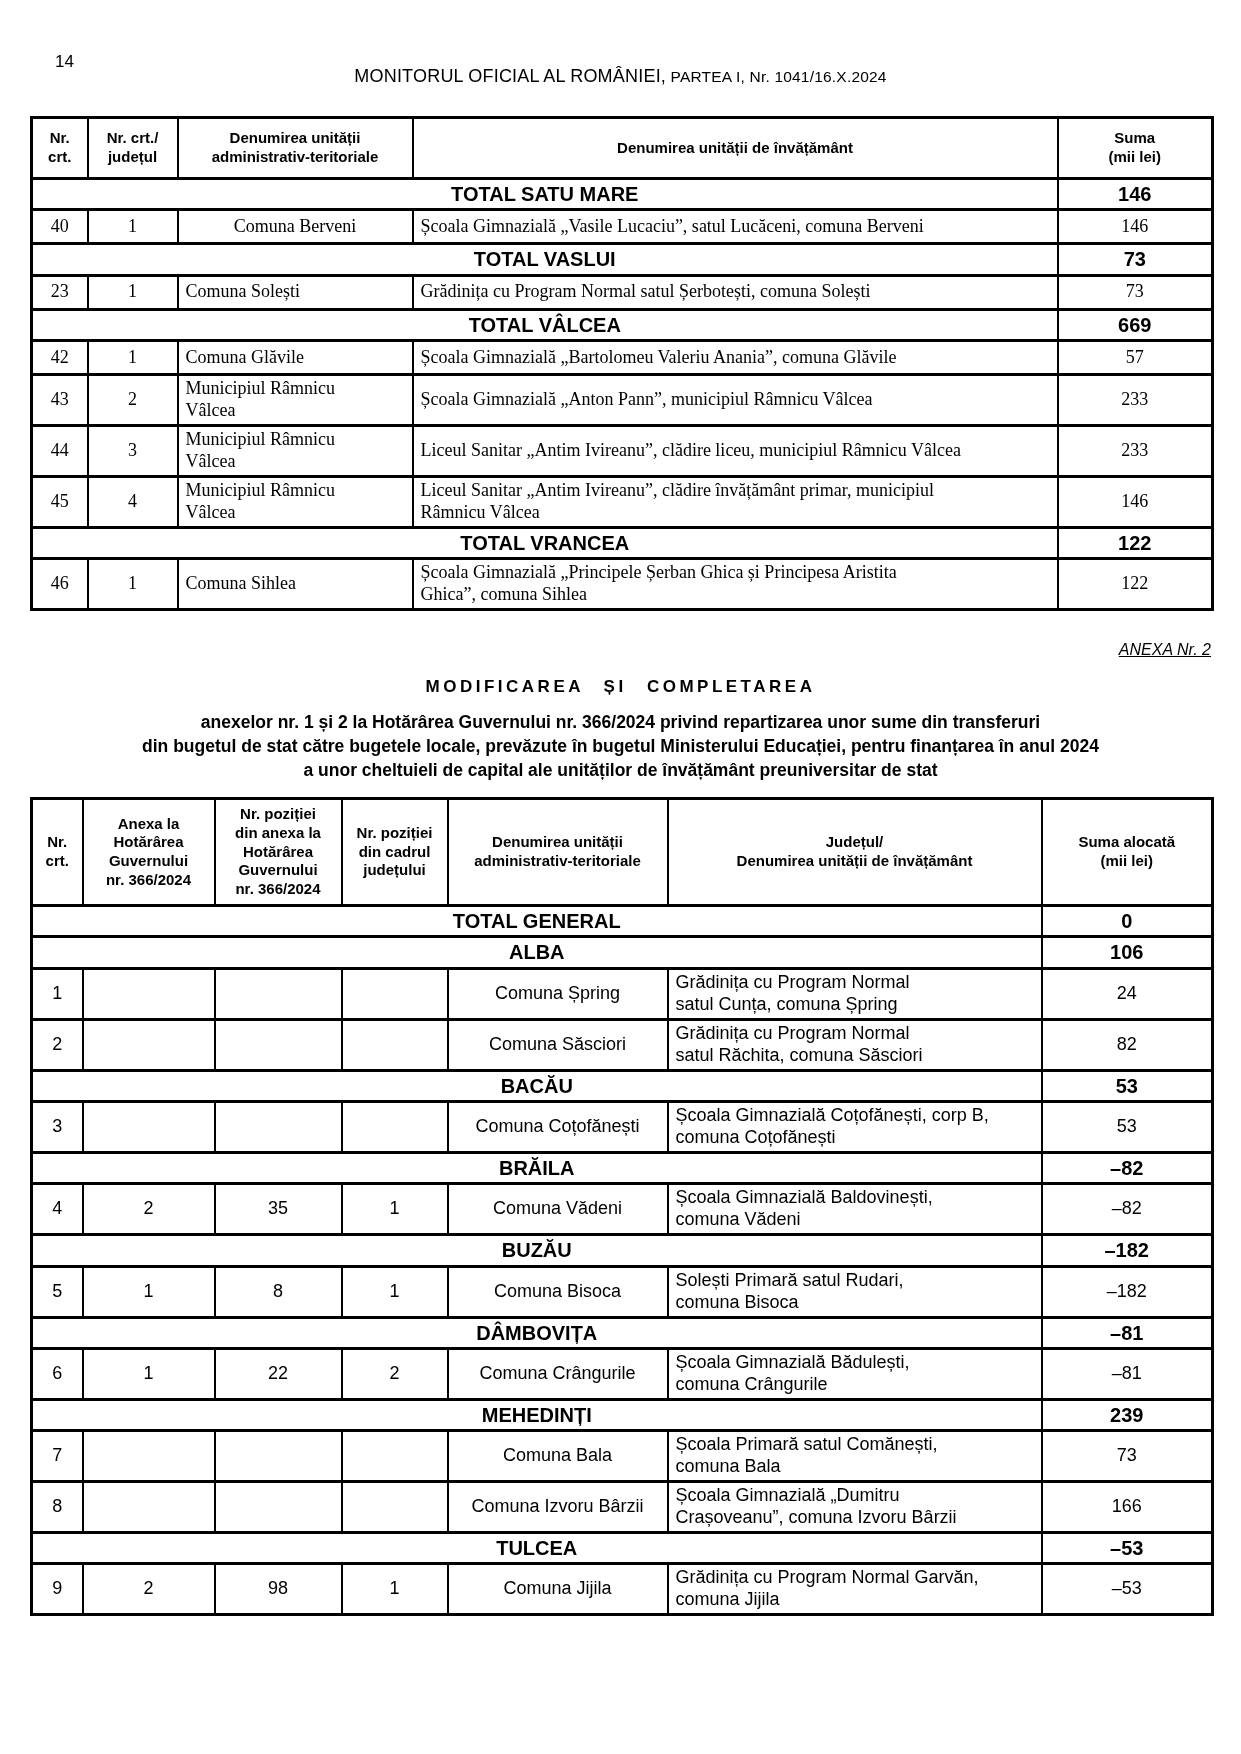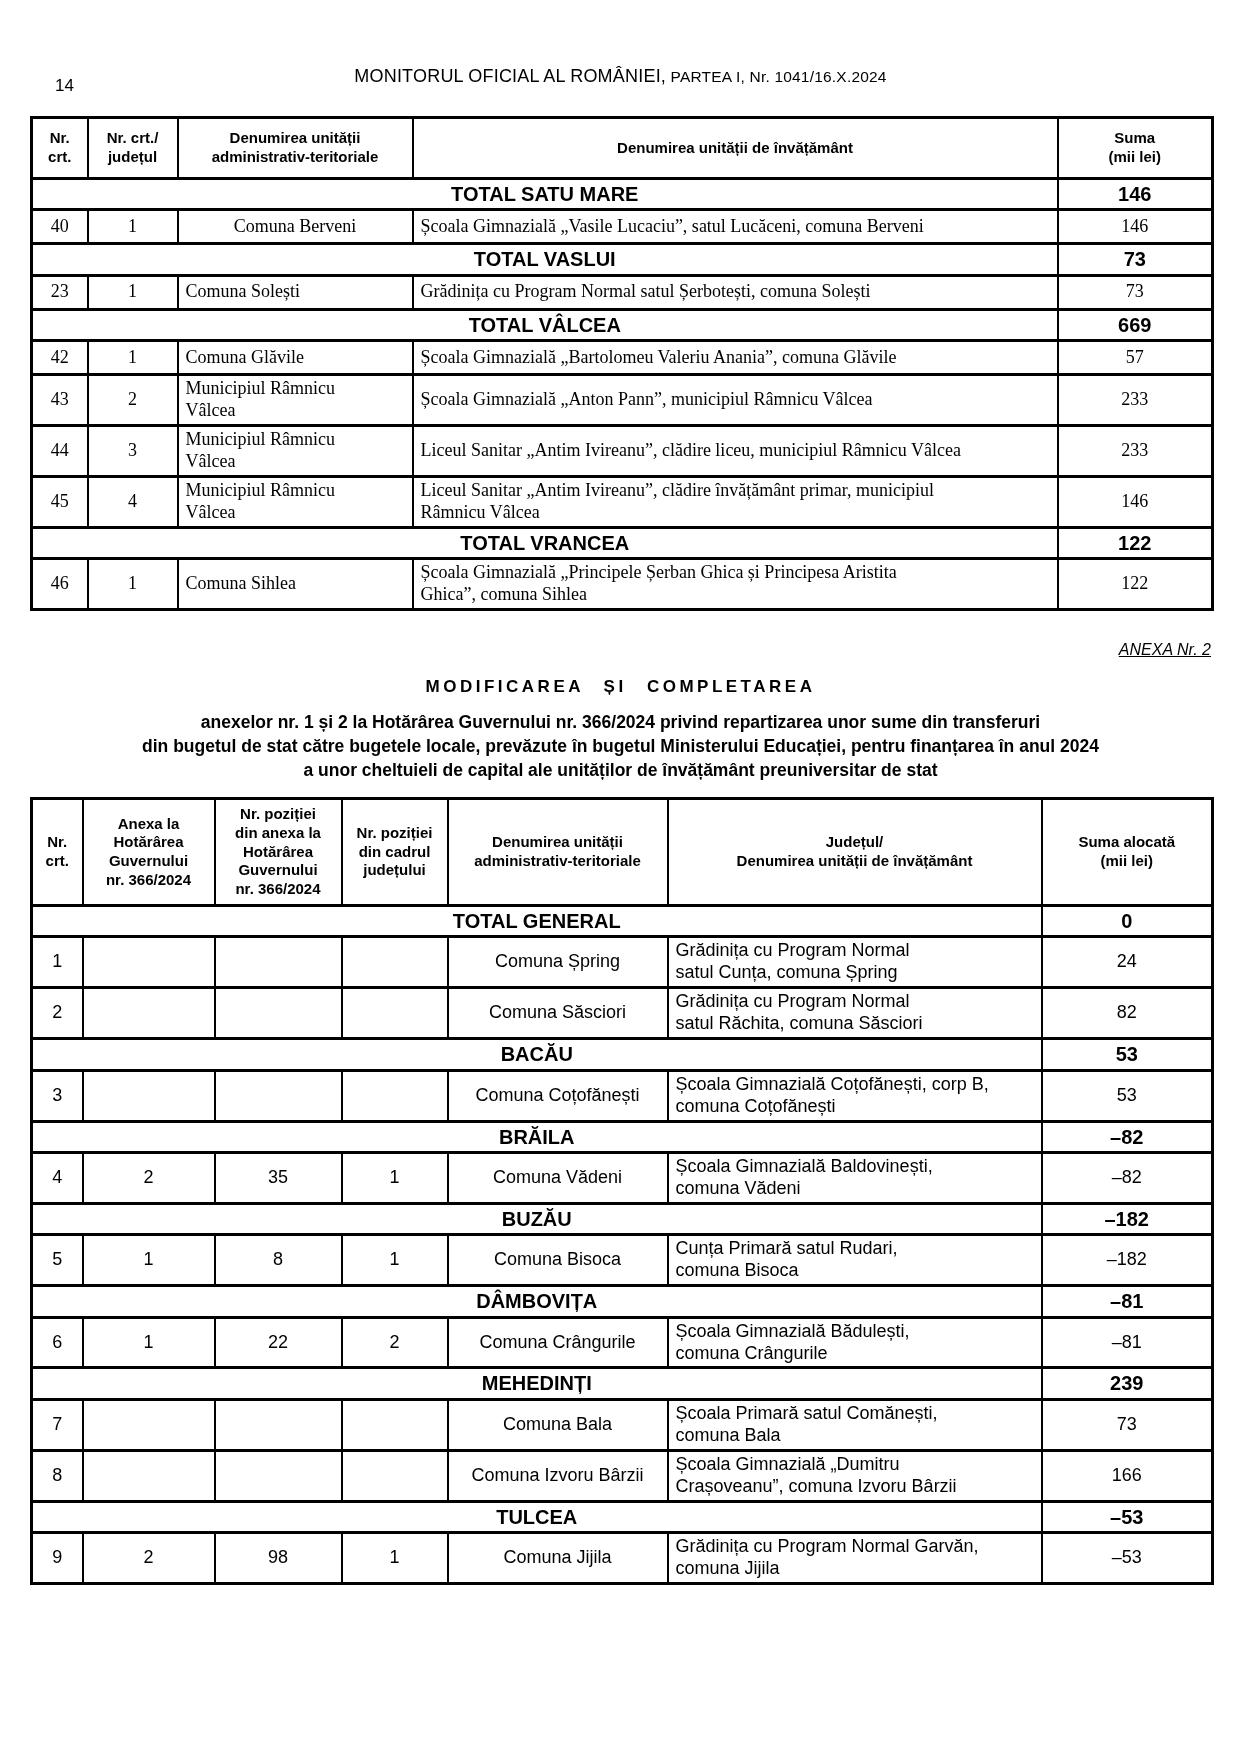--- a/index.html
+++ b/index.html
@@ -2,21 +2,21 @@
 <html><head>
 <meta charset="utf-8">
 <style>
   html,body{margin:0;padding:0;background:#fff;}
   .sheet{
     position:relative;width:1241px;height:1754px;background:#ffffff;color:#000;
     font-family:"Liberation Sans", sans-serif;overflow:hidden;
   }
   
   .page-header{position:relative;padding-top:66px;height:28px;}
-  .page-num{position:absolute;left:55px;top:76px;font-size:17px;}
+  .page-num{position:absolute;left:55px;top:52px;font-size:17px;}
   .page-title{text-align:center;font-size:18px;letter-spacing:0.2px;}
   .pt-issue{font-size:15.5px;}
 
   
   .doc-table{border-collapse:collapse;table-layout:fixed;margin-left:30px;width:1181px;border:3px solid #000;}
   .doc-table th,.doc-table td{
     border:2px solid #000;border-top-width:3px;border-bottom-width:3px;
     padding:2px 7px;vertical-align:middle;white-space:pre-line;overflow:hidden;
   }
   .doc-table th{font-size:15px;font-weight:bold;text-align:center;line-height:1.25;padding:4px 4px;}
@@ -183,20 +183,24 @@
 Denumirea unității de învățământ</th>
         <th>Suma alocată
 (mii lei)</th>
       </tr>
     </thead>
     <tbody>
         <tr class="r-total">
           <td class="c-center" colspan="6">TOTAL GENERAL</td>
           <td class="c-center">0</td>
         </tr>
+        <tr class="r-total">
+          <td class="c-center" colspan="6">ALBA</td>
+          <td class="c-center">106</td>
+        </tr>
         <tr class="r-data">
           <td class="c-center">1</td>
           <td class="c-center"></td>
           <td class="c-center"></td>
           <td class="c-center"></td>
           <td class="c-center">Comuna Șpring</td>
           <td class="c-left">Grădinița cu Program Normal
 satul Cunța, comuna Șpring</td>
           <td class="c-center">24</td>
         </tr>
@@ -241,21 +245,21 @@
         <tr class="r-total">
           <td class="c-center" colspan="6">BUZĂU</td>
           <td class="c-center">–182</td>
         </tr>
         <tr class="r-data">
           <td class="c-center">5</td>
           <td class="c-center">1</td>
           <td class="c-center">8</td>
           <td class="c-center">1</td>
           <td class="c-center">Comuna Bisoca</td>
-          <td class="c-left">Cunța Primară satul Rudari,
+          <td class="c-left">Solești Primară satul Rudari,
 comuna Bisoca</td>
           <td class="c-center">–182</td>
         </tr>
         <tr class="r-total">
           <td class="c-center" colspan="6">DÂMBOVIȚA</td>
           <td class="c-center">–81</td>
         </tr>
         <tr class="r-data">
           <td class="c-center">6</td>
           <td class="c-center">1</td>

